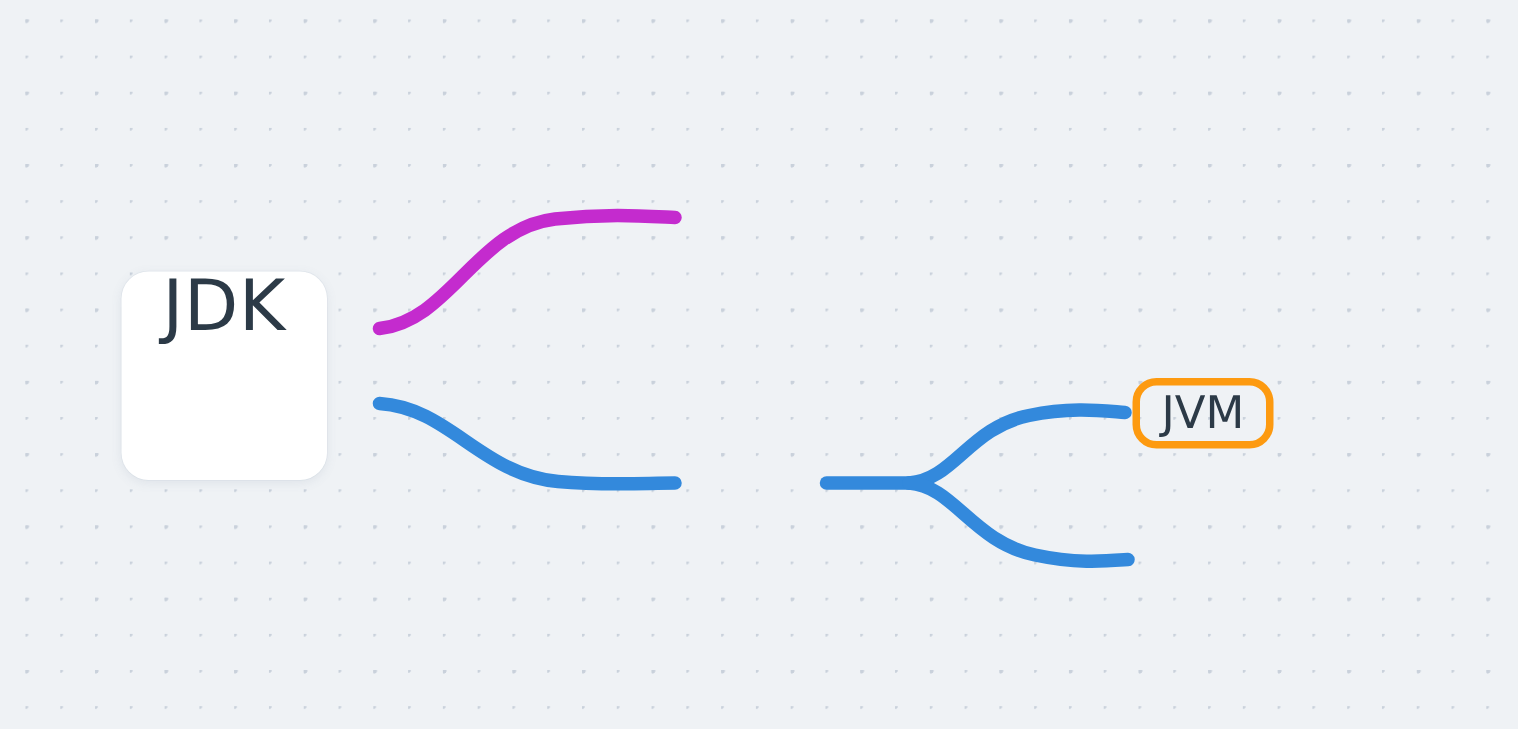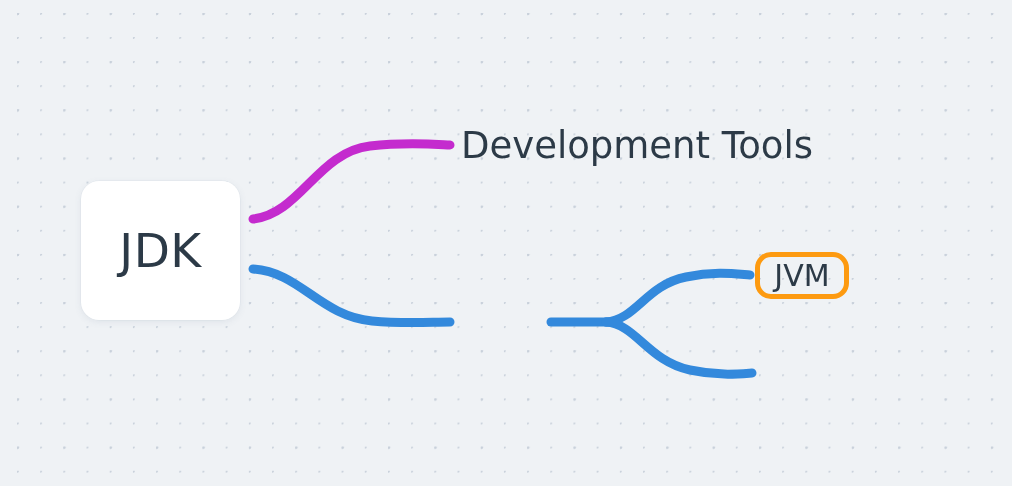--- a/index.html
+++ b/index.html
@@ -34,28 +34,27 @@
     width: 1012px;
     height: 486px;
     pointer-events: none;
   }
 
   
   .root-node {
     position: absolute;
     left: 81px;
     top: 181px;
-    width: 159px;
+    width: 137px;
     height: 139px;
     background: #ffffff;
     border-radius: 18px;
     box-shadow: 0 2px 7px rgba(92, 110, 134, 0.10),
                 0 0 0 0.5px rgba(180, 192, 208, 0.18);
     display: flex;
-    align-items: center;
     justify-content: center;
     box-sizing: border-box;
   }
   .root-label {
     font-size: 47px;
     font-weight: 400;
     color: #2c3a47;
     letter-spacing: 0.5px;
     line-height: 1;
     user-select: none;
@@ -127,21 +126,20 @@
 
     <path d="M 606 322 C 636 320, 646 285, 686 277 C 715 271, 736 274, 750 275" fill="none" stroke="#3389dc" stroke-width="9" stroke-linecap="round"></path>
 
     <path d="M 606 322 C 636 324, 648 361, 690 370 C 718 376, 738 374, 752 373" fill="none" stroke="#3389dc" stroke-width="9" stroke-linecap="round"></path>
   </svg>
 
   <div class="root-node">
     <span class="root-label">JDK</span>
   </div>
 
-  <div class="leaf leaf-devtools">Development Tools</div>
 
 
   <div class="pill-node">
     <span class="pill-label">JVM</span>
   </div>
 
 
 </div>
 
 </body></html>

